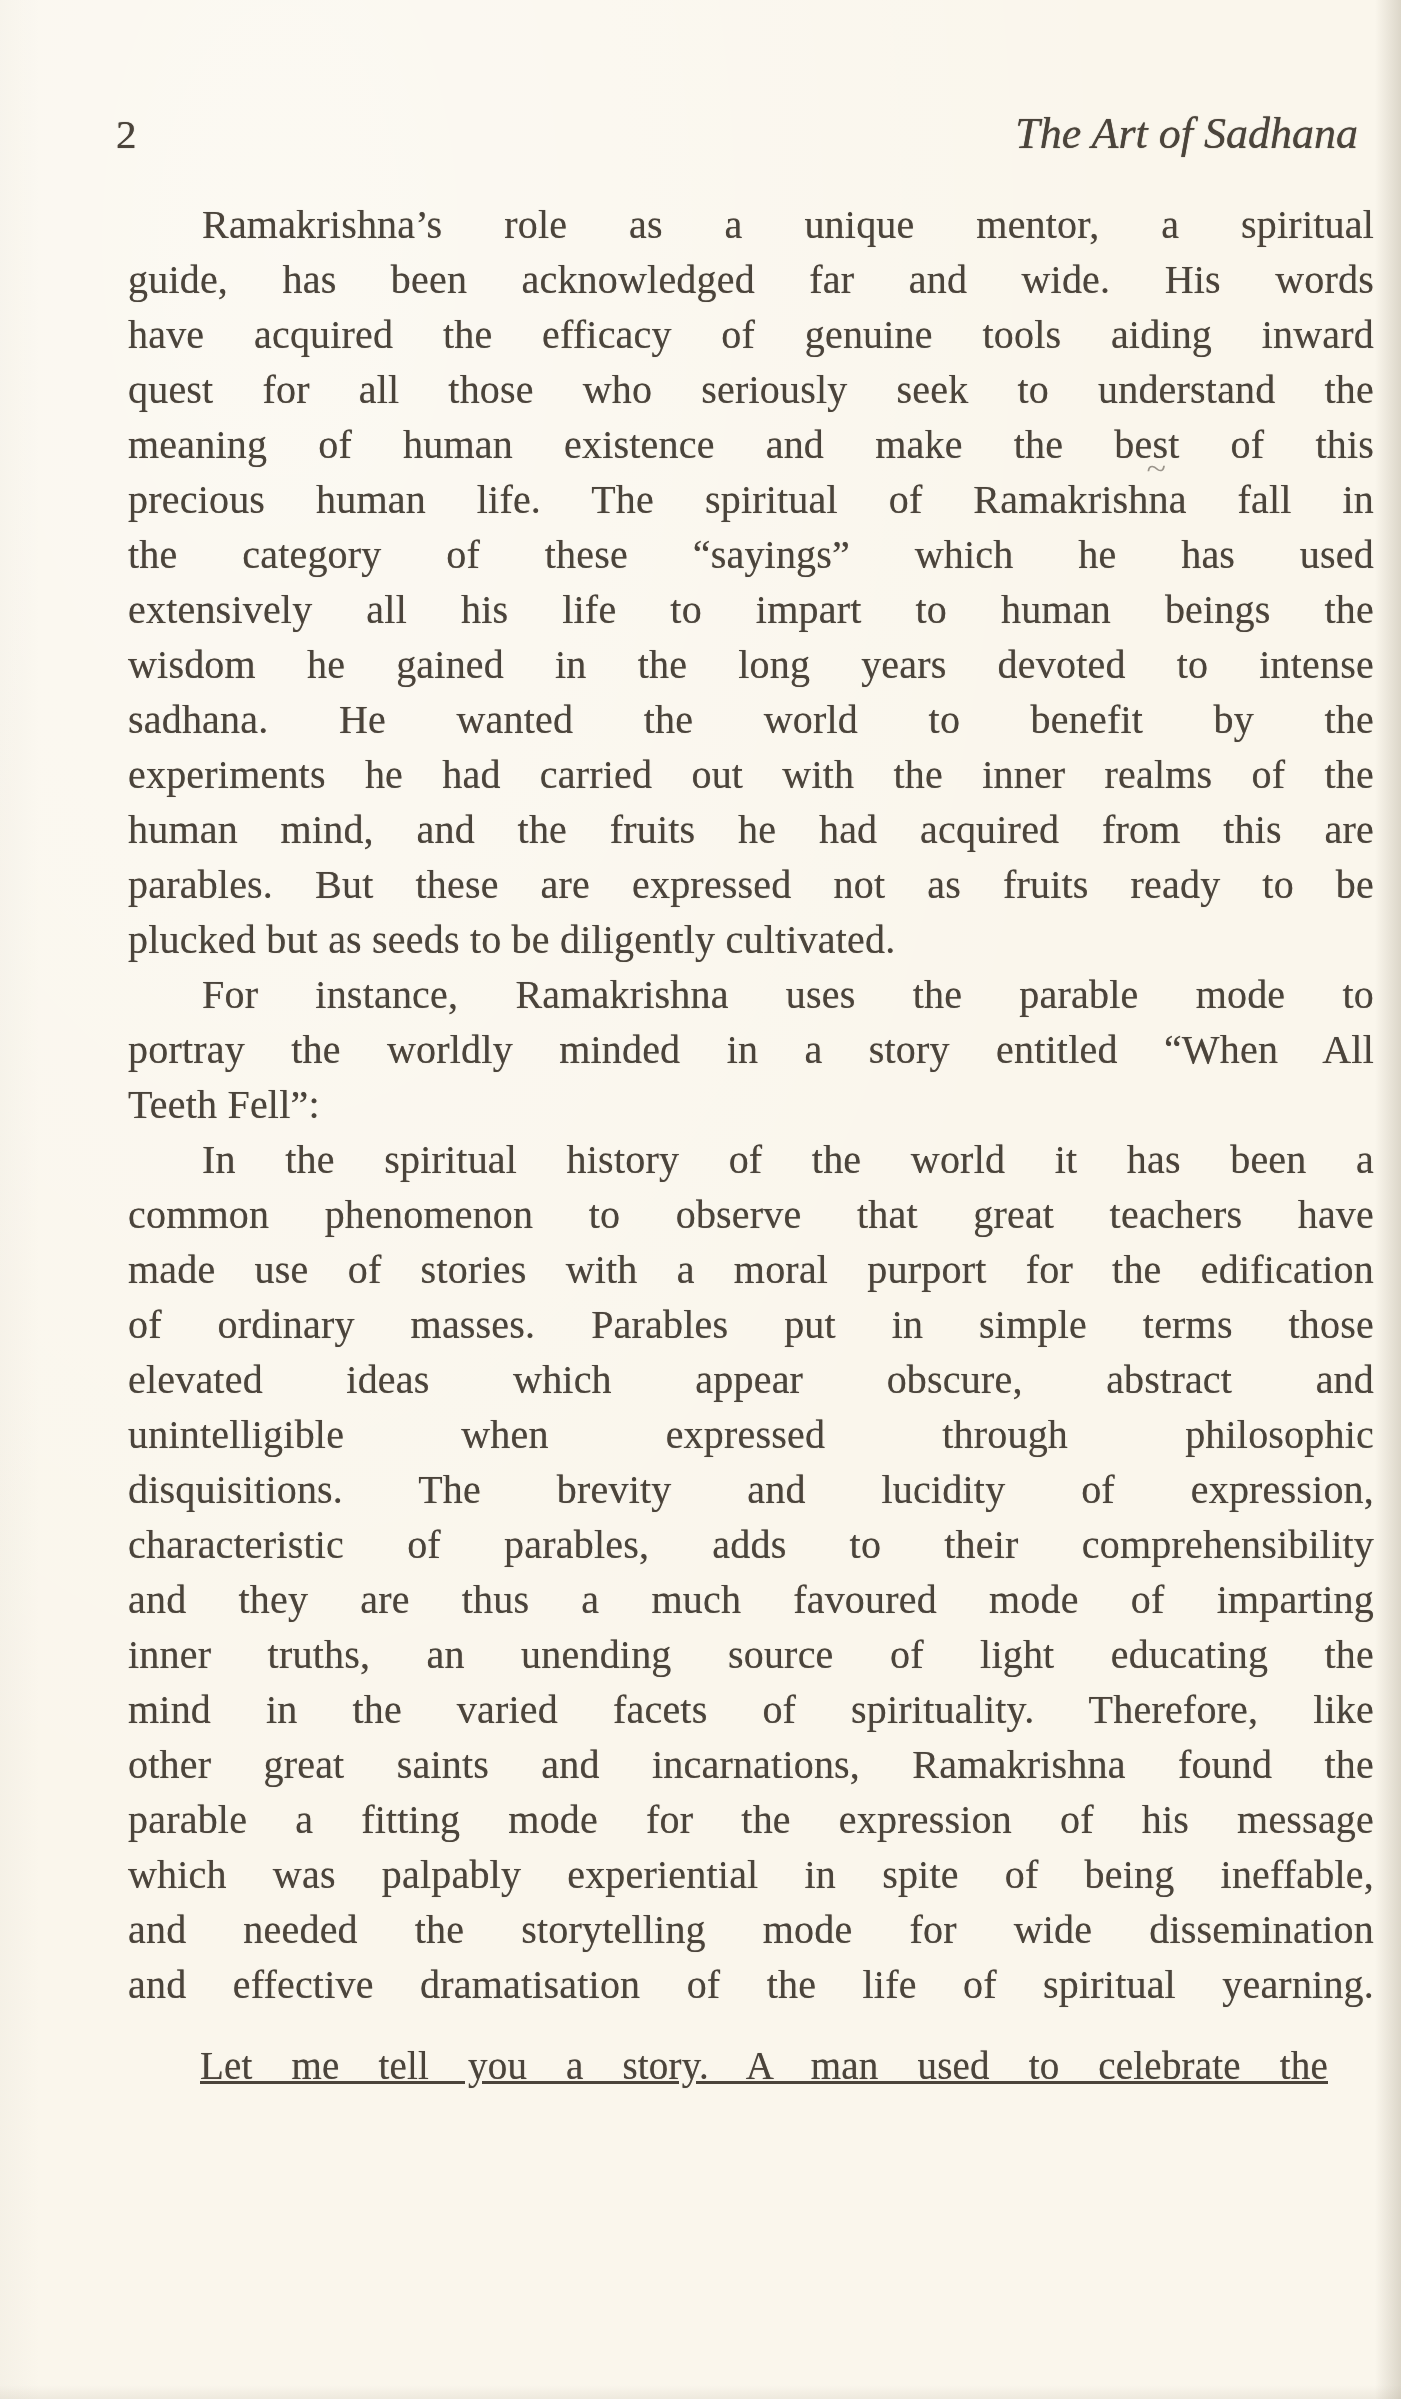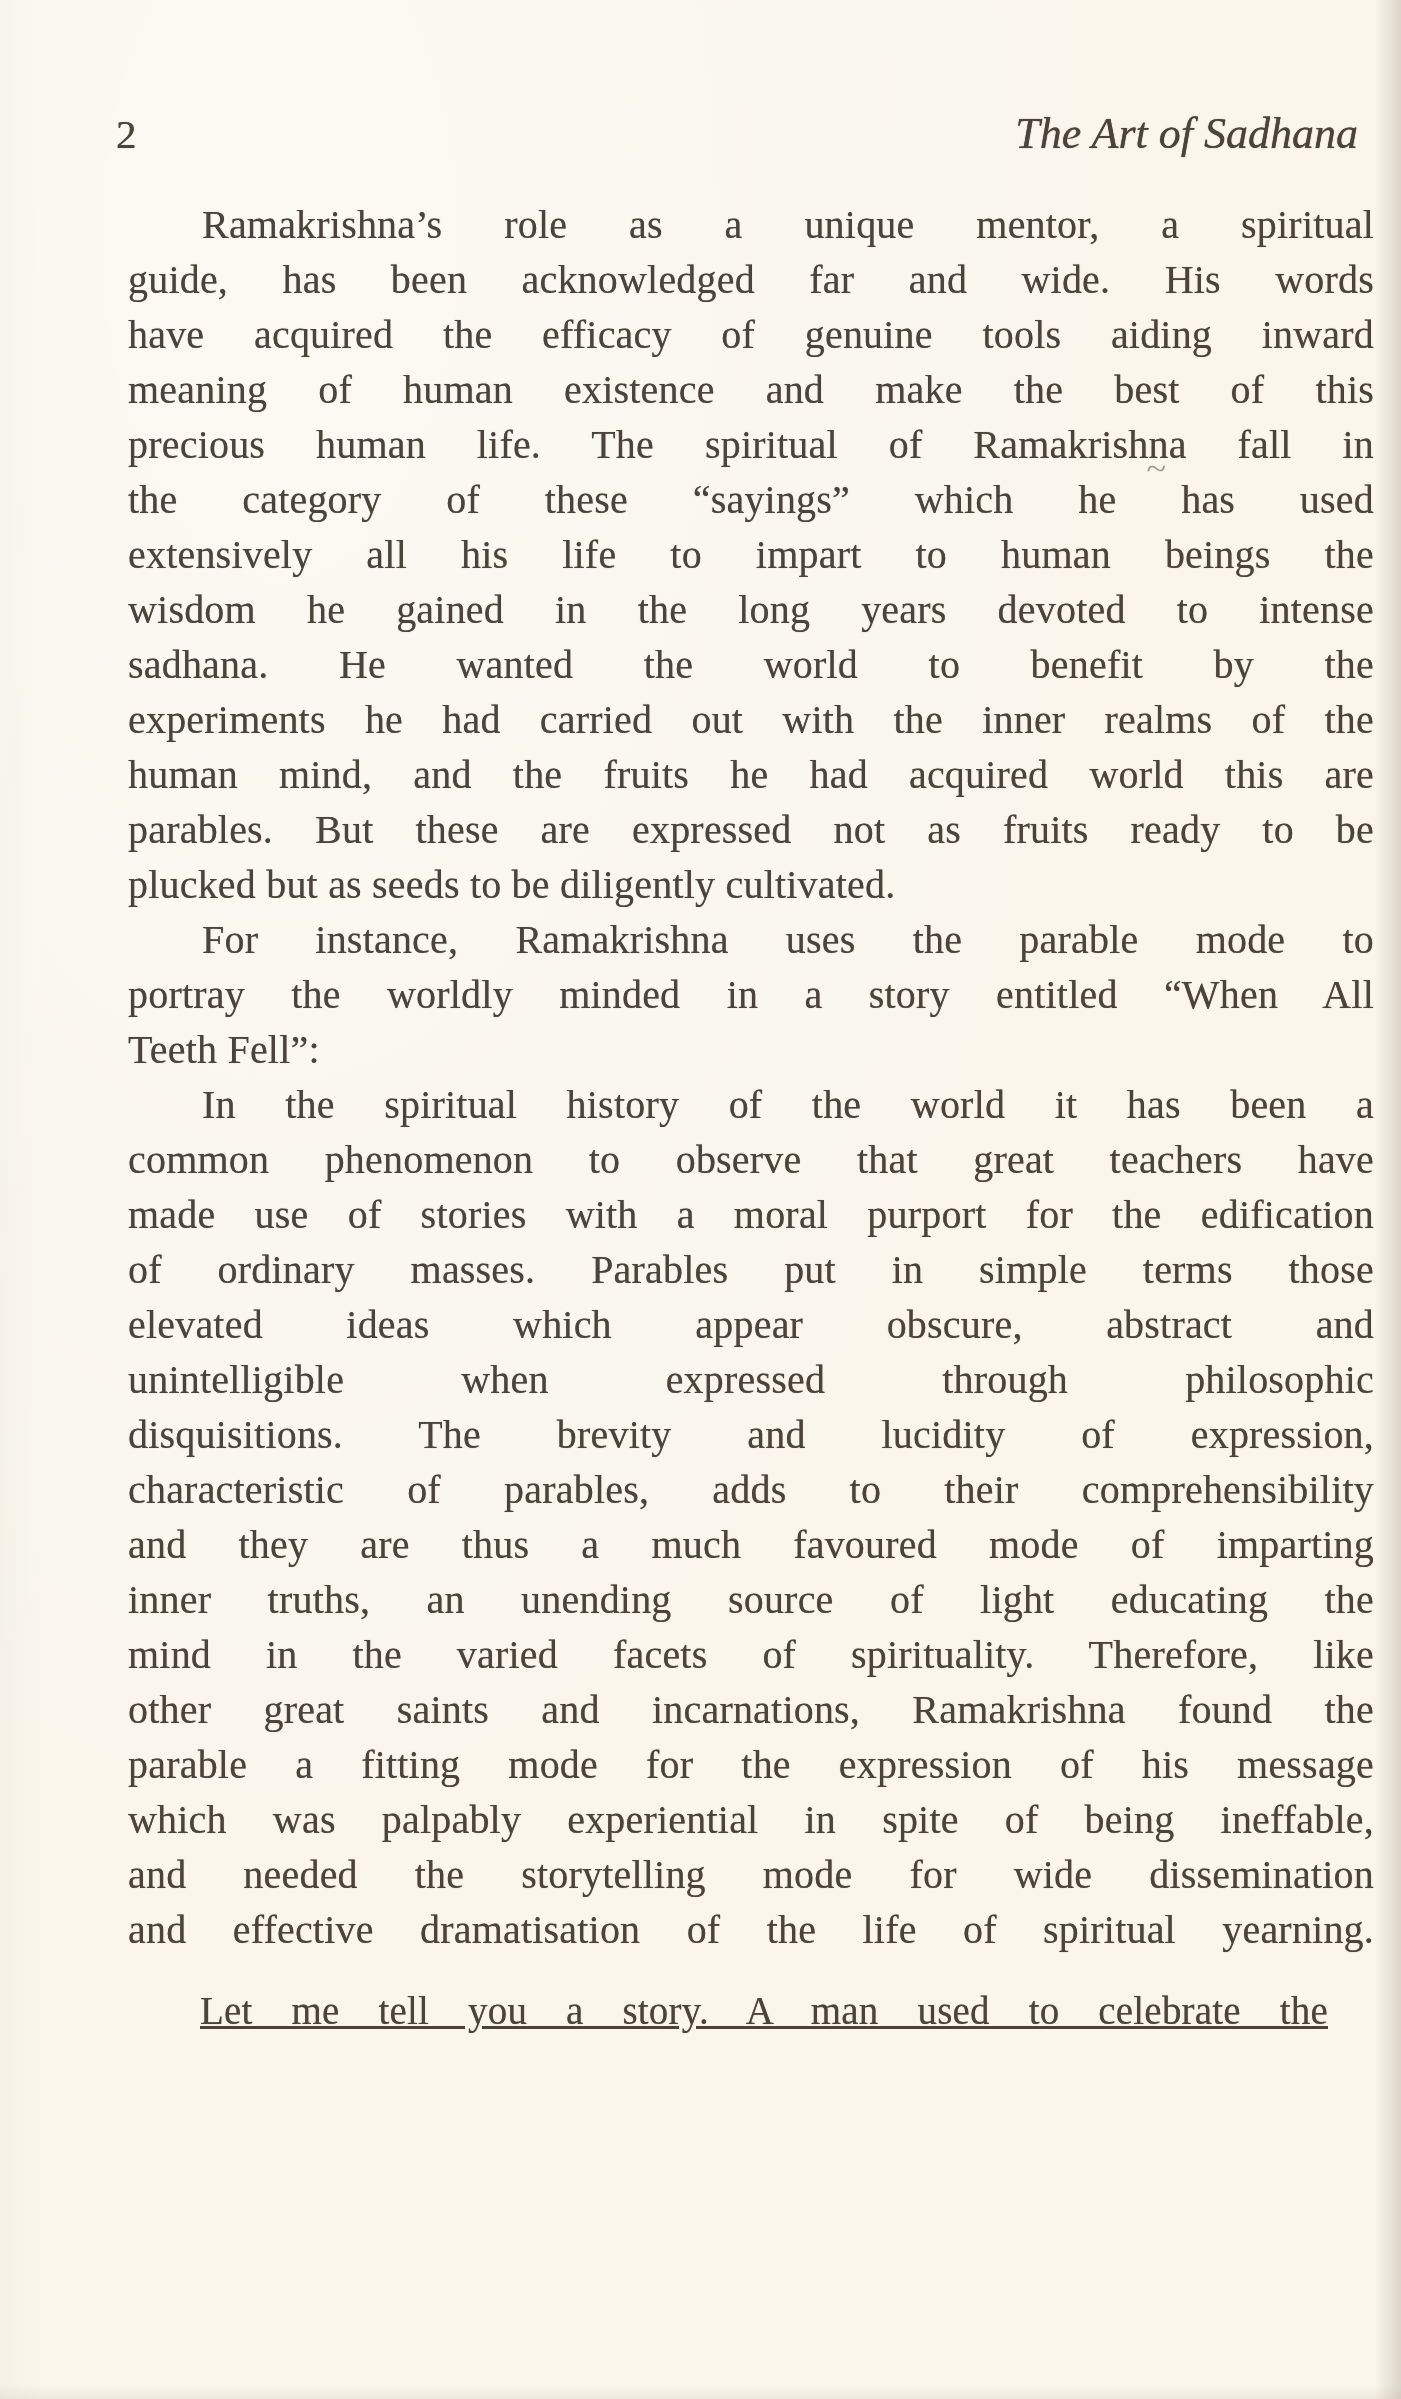--- a/index.html
+++ b/index.html
@@ -88,28 +88,29 @@
   <div class="header-row">
     <span class="page-number">2</span>
     <span class="running-title">The Art of Sadhana</span>
   </div>
 
   <div class="text-block">
       <div class="para body">
         <div class="line indent">Ramakrishna’s role as a unique mentor, a spiritual</div>
         <div class="line">guide, has been acknowledged far and wide. His words</div>
         <div class="line">have acquired the efficacy of genuine tools aiding inward</div>
+        <div class="line">quest for all those who seriously seek to understand the</div>
         <div class="line">meaning of human existence and make the best of this</div>
         <div class="line">precious human life. The spiritual of Ramakrishna fall in</div>
         <div class="line">the category of these “sayings” which he has used</div>
         <div class="line">extensively all his life to impart to human beings the</div>
         <div class="line">wisdom he gained in the long years devoted to intense</div>
         <div class="line">sadhana. He wanted the world to benefit by the</div>
         <div class="line">experiments he had carried out with the inner realms of the</div>
-        <div class="line">human mind, and the fruits he had acquired world this are</div>
+        <div class="line">human mind, and the fruits he had acquired from this are</div>
         <div class="line">parables. But these are expressed not as fruits ready to be</div>
         <div class="line last">plucked but as seeds to be diligently cultivated.</div>
       </div>
       <div class="para body">
         <div class="line indent">For instance, Ramakrishna uses the parable mode to</div>
         <div class="line">portray the worldly minded in a story entitled “When All</div>
         <div class="line last">Teeth Fell”:</div>
       </div>
       <div class="para body">
         <div class="line indent">In the spiritual history of the world it has been a</div>

